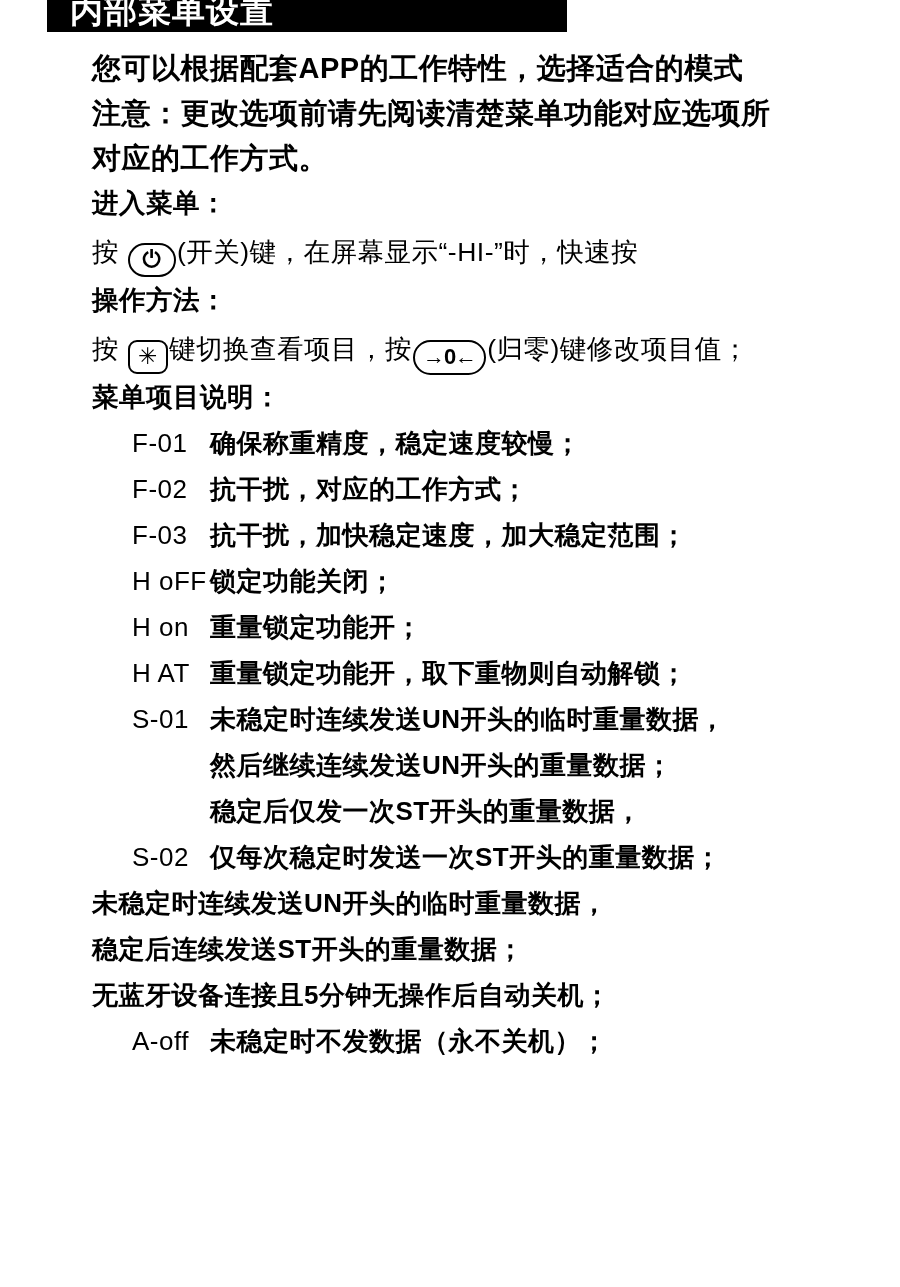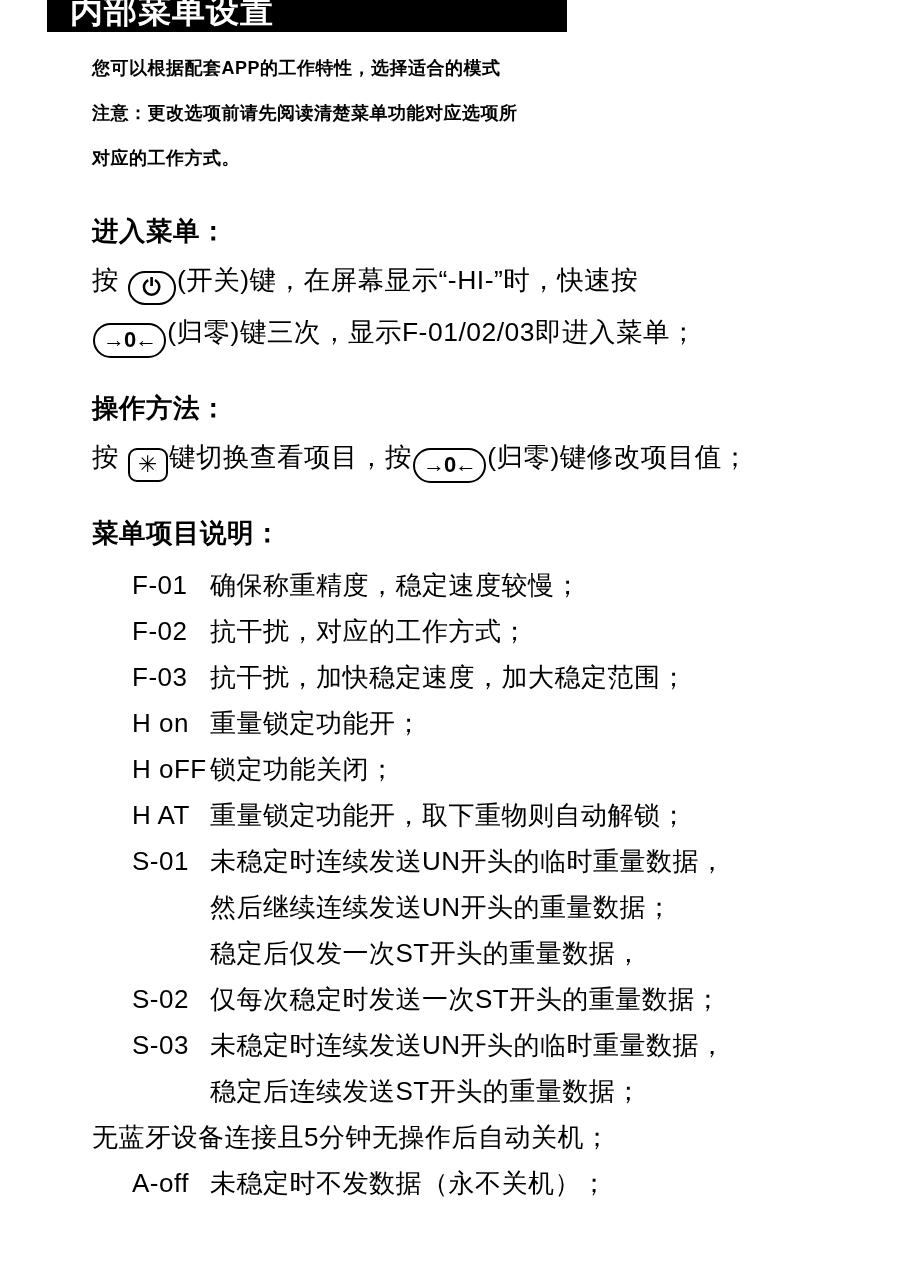--- a/index.html
+++ b/index.html
@@ -39,34 +39,33 @@
 
   
   .content {
     position: absolute;
     left: 92px;
     top: 46px;
     width: 790px;
   }
 
   .para {
-    font-size: 18px;
+    font-size: 29px;
     line-height: 45px;
     font-weight: bold;
     letter-spacing: 0.5px;
     white-space: nowrap;
   }
 
   .section-label {
     font-size: 26.5px;
     line-height: 45px;
     font-weight: bold;
     letter-spacing: 0.5px;
     white-space: nowrap;
-    margin-top: 28px;
   }
 
   
   .inline-line {
     font-size: 26.5px;
     line-height: 52px;
     letter-spacing: 0.5px;
     white-space: nowrap;
     display: block;
   }
@@ -89,39 +88,39 @@
   .key.power { padding: 3px 12px 4px 12px; font-size: 23px; }
   .key.zero  { padding: 4px 8px 5px 8px; font-size: 22px; letter-spacing: -1px; }
   .key.square {
     border-radius: 9px;
     padding: 3px 8px 4px 8px;
     font-size: 23px;
   }
 
   
   .menu-list {
-    margin-top: 6px;
   }
   .menu-row {
     display: flex;
     align-items: flex-start;
     font-size: 26px;
     line-height: 46px;
     white-space: nowrap;
   }
   .menu-code {
     width: 118px;
     flex: 0 0 118px;
     padding-left: 40px;
     box-sizing: border-box;
     letter-spacing: 0.5px;
   }
   .menu-desc {
     flex: 1 1 auto;
     letter-spacing: 0.5px;
+    font-weight: bold;
   }
   .menu-desc .cont {
     display: block;
   }
 </style>
 </head>
 <body>
 
 <div class="header-banner"></div>
 <div class="header-title">内部菜单设置</div>
@@ -132,23 +131,20 @@
   <div class="para">注意：更改选项前请先阅读清楚菜单功能对应选项所</div>
   <div class="para">对应的工作方式。</div>
 
   <div class="section-label">进入菜单：</div>
 
   <div class="inline-line">
     <span class="txt">按</span>
     <span class="key power">⏻</span><span class="txt">(开关)</span><span class="txt">键，在屏幕显示“-HI-”时，快速按</span>
   </div>
 
-  <div class="inline-line">
-    <span class="key zero">→0←</span><span class="txt">(归零)</span><span class="txt">键三次，显示F-01/02/03即进入菜单；</span>
-  </div>
 
   <div class="section-label">操作方法：</div>
 
   <div class="inline-line">
     <span class="txt">按</span>
     <span class="key square">✳</span><span class="txt">键切换查看项目，按</span><span class="key zero">→0←</span><span class="txt">(归零)</span><span class="txt">键修改项目值；</span>
   </div>
 
   <div class="section-label">菜单项目说明：</div>
 
@@ -169,30 +165,30 @@
     </div>
 
     <div class="menu-row">
       <div class="menu-code">F-03</div>
       <div class="menu-desc">
         <span class="cont">抗干扰，加快稳定速度，加大稳定范围；</span>
       </div>
     </div>
 
     <div class="menu-row">
+      <div class="menu-code">H oFF</div>
+      <div class="menu-desc">
+        <span class="cont">锁定功能关闭；</span>
+      </div>
+    </div>
+
+    <div class="menu-row">
       <div class="menu-code">H on</div>
       <div class="menu-desc">
         <span class="cont">重量锁定功能开；</span>
-      </div>
-    </div>
-
-    <div class="menu-row">
-      <div class="menu-code">H oFF</div>
-      <div class="menu-desc">
-        <span class="cont">锁定功能关闭；</span>
       </div>
     </div>
 
     <div class="menu-row">
       <div class="menu-code">H AT</div>
       <div class="menu-desc">
         <span class="cont">重量锁定功能开，取下重物则自动解锁；</span>
       </div>
     </div>
 
@@ -206,21 +202,20 @@
     </div>
 
     <div class="menu-row">
       <div class="menu-code">S-02</div>
       <div class="menu-desc">
         <span class="cont">仅每次稳定时发送一次ST开头的重量数据；</span>
       </div>
     </div>
 
     <div class="menu-row">
-      <div class="menu-code">S-03</div>
       <div class="menu-desc">
         <span class="cont">未稳定时连续发送UN开头的临时重量数据，</span>
         <span class="cont">稳定后连续发送ST开头的重量数据；</span>
       </div>
     </div>
 
 
     <div class="menu-row">
       <div class="menu-desc">
         <span class="cont">无蓝牙设备连接且5分钟无操作后自动关机；</span>

